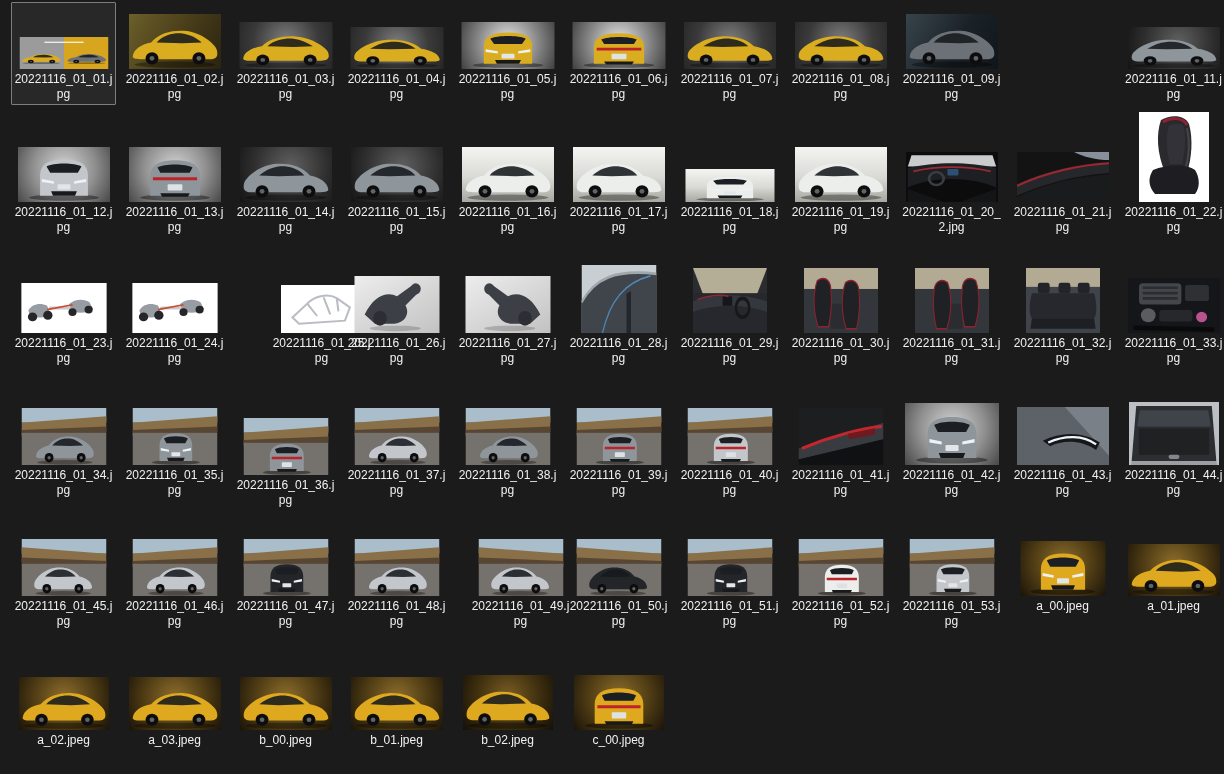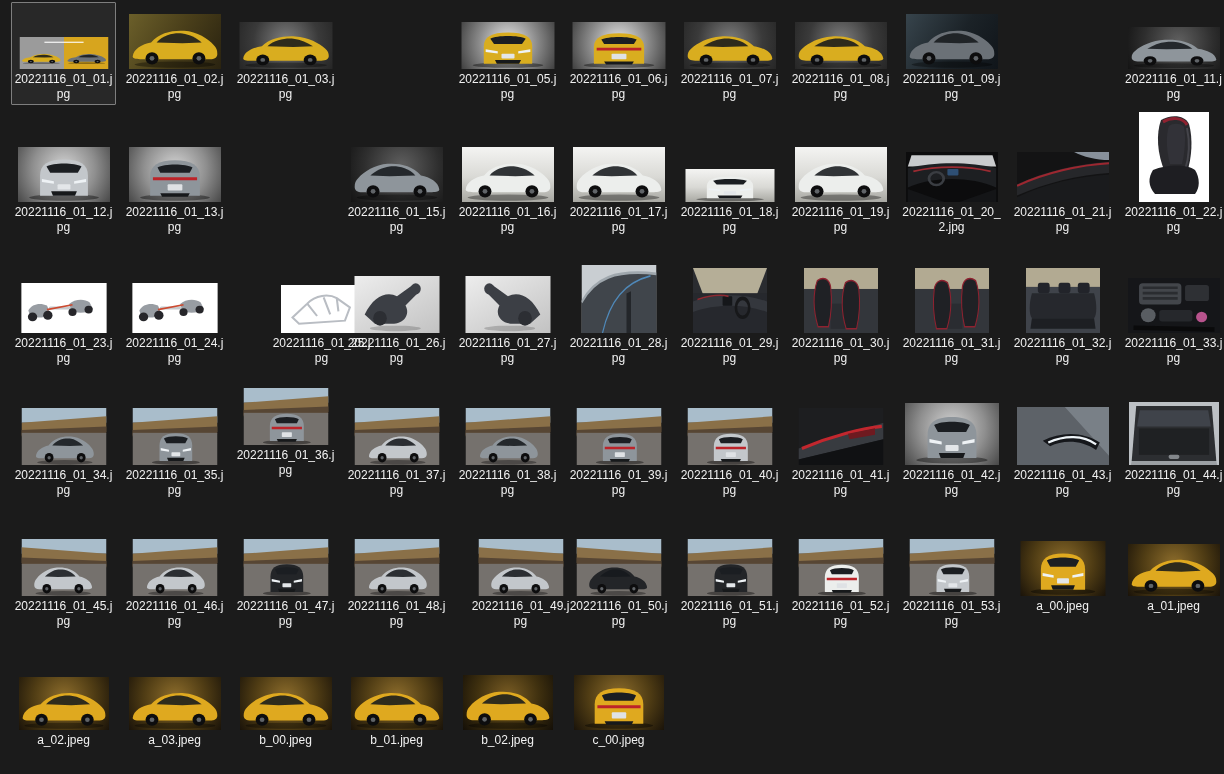--- a/index.html
+++ b/index.html
@@ -94,20 +94,36 @@
           <path d="M4,48 C5,39 14,34 24,32 C33,21 48,18 60,19 C74,20 86,28 92,35 C95,38 96,41 96,45 C96,49 93,51 88,51 L12,51 C7,51 4,50 4,48 Z" fill="#d9ad1f"></path>
           <path d="M30,32 C38,23 50,21 58,22 C66,23 73,27 79,32 L58,33 Z" fill="#16191d" opacity="0.88"></path>
           <circle cx="25" cy="50" r="7" fill="#0d0d0e"></circle>
           <circle cx="25" cy="50" r="2.6" fill="#606468"></circle>
           <circle cx="76" cy="50" r="7" fill="#0d0d0e"></circle>
           <circle cx="76" cy="50" r="2.6" fill="#606468"></circle>
         </svg>
       </div>
       <div class="label">20221116_01_03.jpg</div>
     </div>
+    <div class="tile" style="left: 344px; top: 2px; height: 103px;">
+      <div class="thumb" style="width: 93px; height: 42px; bottom: 35px; background: radial-gradient(circle at 50% 40%, rgb(127, 127, 127) 0%, rgb(58, 58, 58) 60%, rgb(38, 38, 38) 100%);">
+        <svg viewBox="0 0 100 62" preserveAspectRatio="none" xmlns="http://www.w3.org/2000/svg">
+          <g transform="translate(100,0) scale(-1,1)">
+            <ellipse cx="50" cy="57" rx="44" ry="3.5" fill="rgba(0,0,0,.35)"></ellipse>
+            <path d="M4,48 C5,39 14,34 24,32 C33,21 48,18 60,19 C74,20 86,28 92,35 C95,38 96,41 96,45 C96,49 93,51 88,51 L12,51 C7,51 4,50 4,48 Z" fill="#d9ad1f"></path>
+            <path d="M30,32 C38,23 50,21 58,22 C66,23 73,27 79,32 L58,33 Z" fill="#16191d" opacity="0.88"></path>
+            <circle cx="25" cy="50" r="7" fill="#0d0d0e"></circle>
+            <circle cx="25" cy="50" r="2.6" fill="#606468"></circle>
+            <circle cx="76" cy="50" r="7" fill="#0d0d0e"></circle>
+            <circle cx="76" cy="50" r="2.6" fill="#606468"></circle>
+          </g>
+        </svg>
+      </div>
+      <div class="label">20221116_01_04.jpg</div>
+    </div>
     <div class="tile" style="left: 455px; top: 2px; height: 103px;">
       <div class="thumb" style="width: 93px; height: 47px; bottom: 35px; background: radial-gradient(circle at 50% 45%, rgb(236, 236, 236) 0%, rgb(138, 138, 138) 55%, rgb(63, 63, 63) 100%);">
         <svg viewBox="0 0 100 62" preserveAspectRatio="none" xmlns="http://www.w3.org/2000/svg">
           <ellipse cx="50" cy="57" rx="38" ry="3.5" fill="rgba(0,0,0,.4)"></ellipse>
           <path d="M24,55 L24,32 C24,20 32,14 50,14 C68,14 76,20 76,32 L76,55 Z" fill="#d9ad1f"></path>
           <path d="M31,22 C38,17.5 62,17.5 69,22 L65,29 L35,29 Z" fill="#1b1e22"></path>
           <path d="M26,36 L39,38.5 L39,41.5 L26,39.5 Z" fill="#eef2f5"></path>
           <path d="M74,36 L61,38.5 L61,41.5 L74,39.5 Z" fill="#eef2f5"></path>
           <rect x="43" y="42" width="14" height="6" rx="1" fill="#e3e6e9"></rect>
           <path d="M36,50 L64,50 L62,55 L38,55 Z" fill="#17191b"></path>
@@ -209,20 +225,36 @@
         <svg viewBox="0 0 100 62" preserveAspectRatio="none" xmlns="http://www.w3.org/2000/svg">
           <ellipse cx="50" cy="57" rx="38" ry="3.5" fill="rgba(0,0,0,.4)"></ellipse>
           <path d="M23,55 L23,33 C23,21 32,15 50,15 C68,15 77,21 77,33 L77,55 Z" fill="#8e959b"></path>
           <path d="M31,23 C38,18.5 62,18.5 69,23 L66,29 L34,29 Z" fill="#1b1e22"></path>
           <path d="M26,34 L74,34 L74,37.5 L26,37.5 Z" fill="#bc2329"></path>
           <rect x="42" y="42" width="16" height="7" rx="1" fill="#dfe2e5"></rect>
           <path d="M34,52 L66,52 L64,56 L36,56 Z" fill="#17191b"></path>
         </svg>
       </div>
       <div class="label">20221116_01_13.jpg</div>
+    </div>
+    <div class="tile" style="left: 233px; top: 135px; height: 103px;">
+      <div class="thumb" style="width: 92px; height: 55px; bottom: 35px; background: radial-gradient(circle at 55% 35%, rgb(96, 96, 96) 0%, rgb(46, 46, 46) 60%, rgb(20, 20, 20) 100%);">
+        <svg viewBox="0 0 100 62" preserveAspectRatio="none" xmlns="http://www.w3.org/2000/svg">
+          <g transform="translate(100,0) scale(-1,1)">
+            <ellipse cx="50" cy="57" rx="44" ry="3.5" fill="rgba(0,0,0,.35)"></ellipse>
+            <path d="M4,48 C5,39 14,34 24,32 C33,21 48,18 60,19 C74,20 86,28 92,35 C95,38 96,41 96,45 C96,49 93,51 88,51 L12,51 C7,51 4,50 4,48 Z" fill="#8e959b"></path>
+            <path d="M30,32 C38,23 50,21 58,22 C66,23 73,27 79,32 L58,33 Z" fill="#16191d" opacity="0.88"></path>
+            <circle cx="25" cy="50" r="7" fill="#0d0d0e"></circle>
+            <circle cx="25" cy="50" r="2.6" fill="#606468"></circle>
+            <circle cx="76" cy="50" r="7" fill="#0d0d0e"></circle>
+            <circle cx="76" cy="50" r="2.6" fill="#606468"></circle>
+          </g>
+        </svg>
+      </div>
+      <div class="label">20221116_01_14.jpg</div>
     </div>
     <div class="tile" style="left: 344px; top: 135px; height: 103px;">
       <div class="thumb" style="width: 92px; height: 55px; bottom: 35px; background: radial-gradient(circle at 55% 35%, rgb(96, 96, 96) 0%, rgb(46, 46, 46) 60%, rgb(20, 20, 20) 100%);">
         <svg viewBox="0 0 100 62" preserveAspectRatio="none" xmlns="http://www.w3.org/2000/svg">
           <g transform="translate(100,0) scale(-1,1)">
             <ellipse cx="50" cy="57" rx="44" ry="3.5" fill="rgba(0,0,0,.35)"></ellipse>
             <path d="M4,48 C5,39 14,34 24,32 C33,21 48,18 60,19 C74,20 86,28 92,35 C95,38 96,41 96,45 C96,49 93,51 88,51 L12,51 C7,51 4,50 4,48 Z" fill="#8e959b"></path>
             <path d="M30,32 C38,23 50,21 58,22 C66,23 73,27 79,32 L58,33 Z" fill="#16191d" opacity="0.88"></path>
             <circle cx="25" cy="50" r="7" fill="#0d0d0e"></circle>
             <circle cx="25" cy="50" r="2.6" fill="#606468"></circle>
@@ -528,21 +560,21 @@
             <path d="M31,22 C38,17.5 62,17.5 69,22 L65,29 L35,29 Z" fill="#1b1e22"></path>
             <path d="M26,36 L39,38.5 L39,41.5 L26,39.5 Z" fill="#eef2f5"></path>
             <path d="M74,36 L61,38.5 L61,41.5 L74,39.5 Z" fill="#eef2f5"></path>
             <rect x="43" y="42" width="14" height="6" rx="1" fill="#e3e6e9"></rect>
             <path d="M36,50 L64,50 L62,55 L38,55 Z" fill="#17191b"></path>
           </g>
         </svg>
       </div>
       <div class="label">20221116_01_35.jpg</div>
     </div>
-    <div class="tile" style="left: 233px; top: 378px; height: 103px;">
+    <div class="tile" style="left: 233px; top: 408px; height: 103px;">
       <div class="thumb" style="width: 85px; height: 57px; bottom: 35px;">
         <svg viewBox="0 0 100 62" preserveAspectRatio="none" xmlns="http://www.w3.org/2000/svg">
           <rect x="0" y="0" width="100" height="16" fill="#a9bdcb"></rect>
           <path d="M0,16 L100,9 L100,26 L0,30 Z" fill="#8a7048"></path>
           <path d="M0,24 L100,20 L100,28 L0,31 Z" fill="#574634"></path>
           <rect x="0" y="27" width="100" height="35" fill="#75716d"></rect>
           <g transform="translate(14,17) scale(0.74)">
             <ellipse cx="50" cy="57" rx="38" ry="3.5" fill="rgba(0,0,0,.4)"></ellipse>
             <path d="M23,55 L23,33 C23,21 32,15 50,15 C68,15 77,21 77,33 L77,55 Z" fill="#8e959b"></path>
             <path d="M31,23 C38,18.5 62,18.5 69,23 L66,29 L34,29 Z" fill="#1b1e22"></path>

